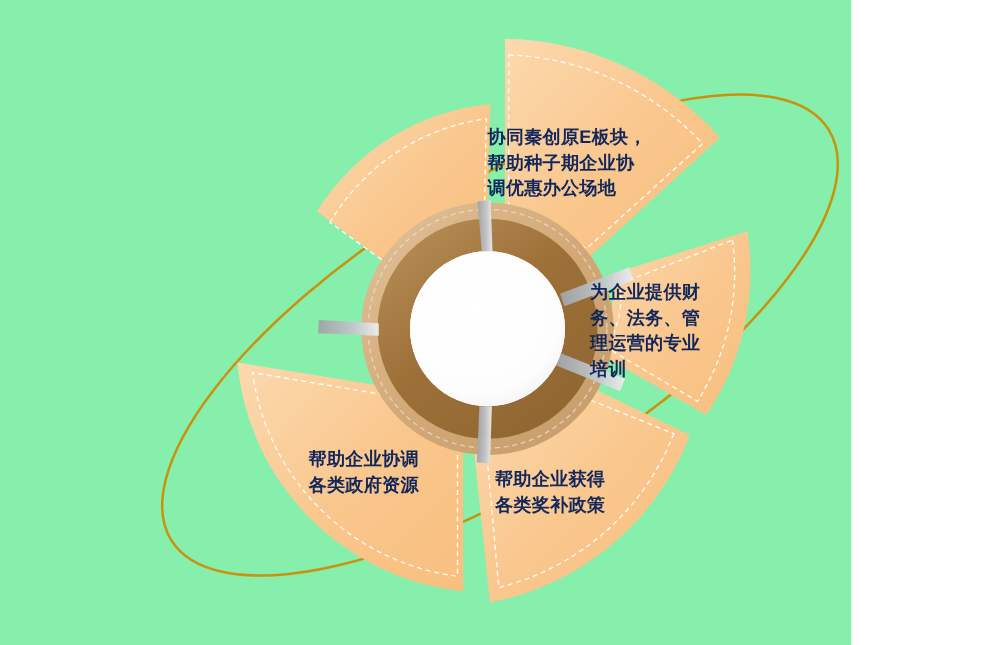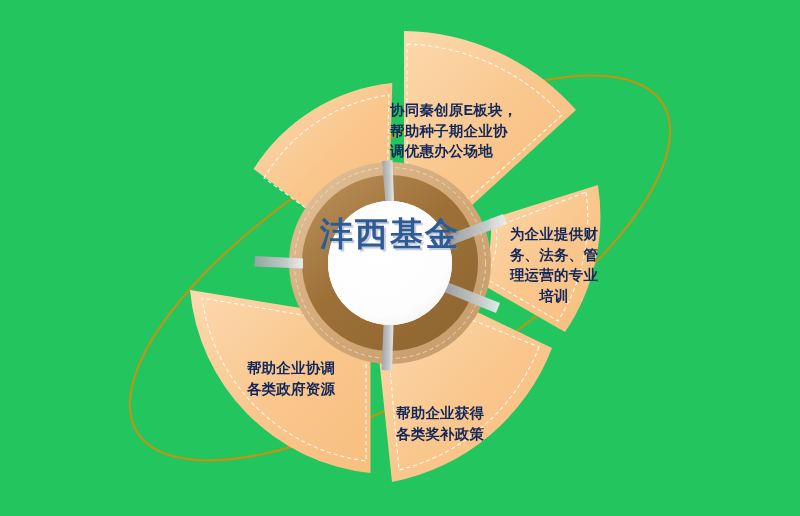--- a/index.html
+++ b/index.html
@@ -8,23 +8,23 @@
     background: #ffffff;
   }
   body {
     width: 800px;
     height: 516px;
     overflow: hidden;
     font-family: "Liberation Sans", "DejaVu Sans", sans-serif;
   }
   #stage {
     position: relative;
-    width: 800px;
+    width: 681px;
     height: 516px;
-    background: #22c55e;
+    background: #86efac;
   }
   #diagram {
     position: absolute;
     left: 0;
     top: 0;
     width: 800px;
     height: 516px;
   }
   .seg-label {
     position: absolute;
@@ -33,23 +33,23 @@
     font-size: 14.5px;
     line-height: 1.42;
     letter-spacing: 0.2px;
     white-space: pre-line;
     font-family: "Liberation Sans", "DejaVu Sans", sans-serif;
   }
   .seg-label.left-align { text-align: left; }
 
   #label-top      { left: 390px; top: 100px;  width: 170px; }
   #label-upleft   { left: 216px; top: 156px;  width: 130px; }
-  #label-right    { left: 498px; top: 224px;  width: 112px; text-align: center; }
+  #label-right    { left: 472px; top: 224px;  width: 112px; }
   #label-lowleft  { left: 226px; top: 358px;  width: 130px; text-align: center; }
-  #label-lowright { left: 396px; top: 374px;  width: 122px; margin-top: 29px; }
+  #label-lowright { left: 396px; top: 374px;  width: 122px; }
 
   #center-text {
     position: absolute;
     left: 320px;
     top: 214px;
     width: 140px;
     text-align: center;
     color: #2e5b96;
     font-weight: bold;
     font-size: 33px;
@@ -200,15 +200,14 @@
 务、法务、管
 理运营的专业
 培训</div>
 
   <div class="seg-label left-align" id="label-lowleft">帮助企业协调
 各类政府资源</div>
 
   <div class="seg-label left-align" id="label-lowright">帮助企业获得
 各类奖补政策</div>
 
-  <div id="center-text">沣西基金</div>
 
 </div>
 
 </body></html>

